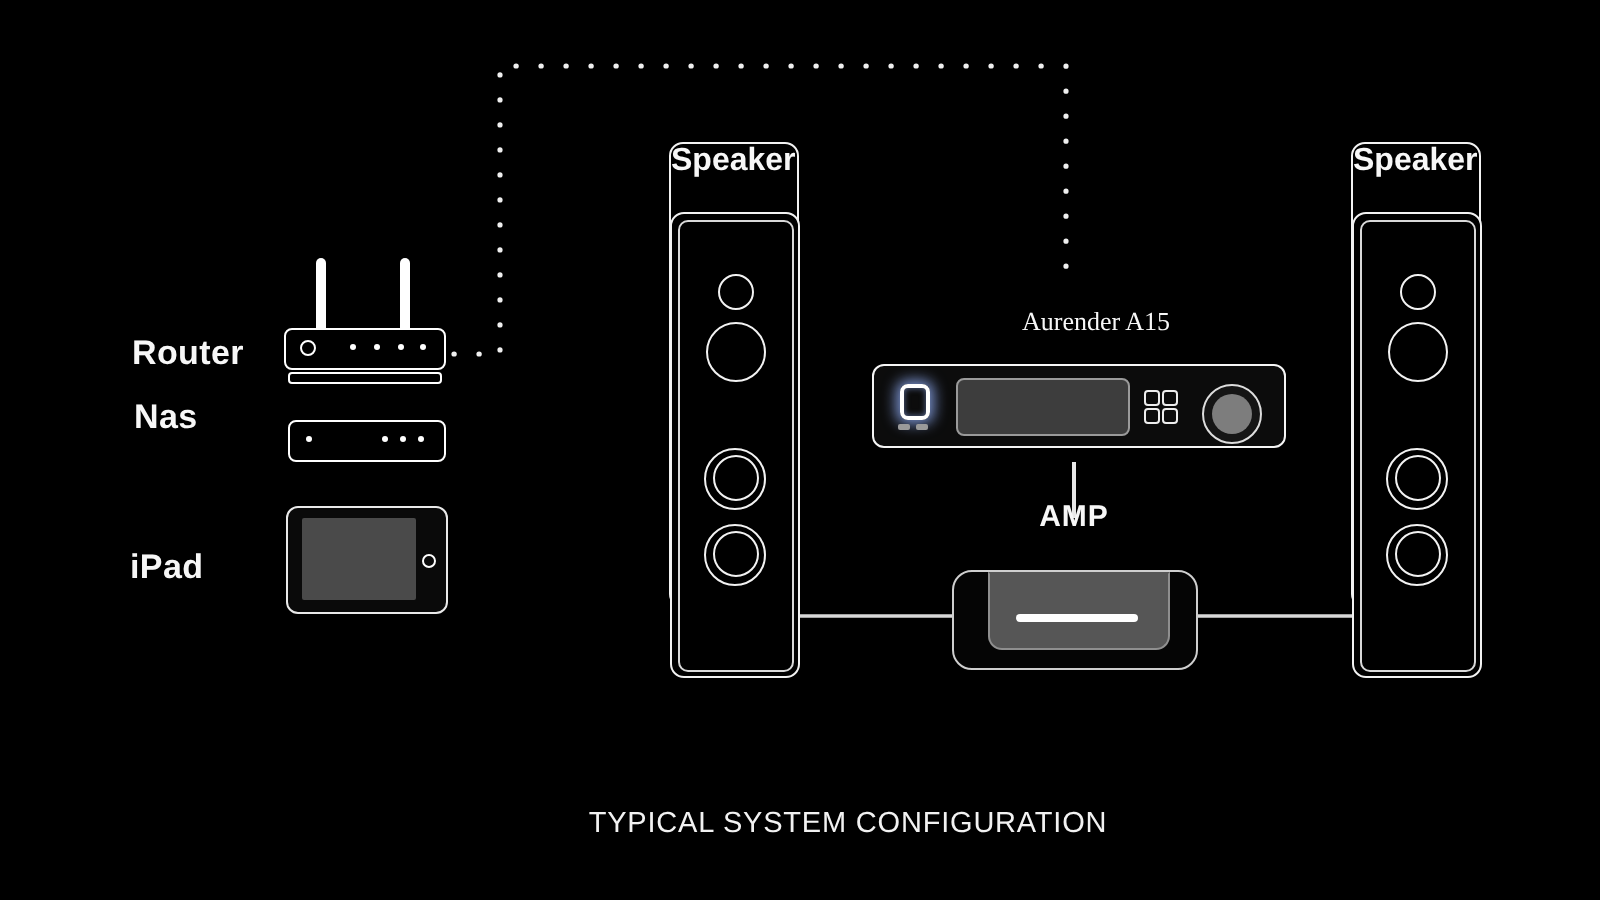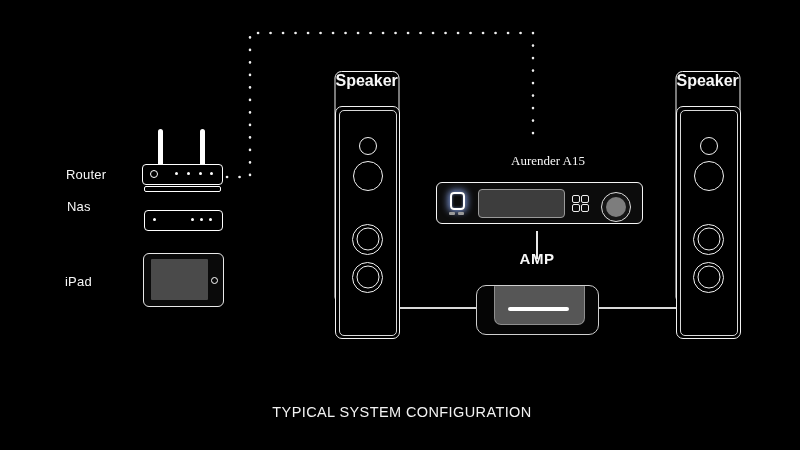--- a/index.html
+++ b/index.html
@@ -2,21 +2,21 @@
 <html><head>
 <meta charset="utf-8">
 <style>
   html,body{margin:0;padding:0;background:#000;}
   .canvas{
     position:relative;width:800px;height:450px;background:#000;overflow:hidden;
     font-family:"Liberation Sans", sans-serif;
   }
   .wires{position:absolute;left:0;top:0;}
   .lbl{position:absolute;color:#f7f7f7;white-space:nowrap;}
-  .lbl.left-col{font-size:13px;font-weight:400;letter-spacing:.2px;}
+  .lbl.left-col{font-size:17px;font-weight:700;letter-spacing:.2px;}
   .lbl.center{transform:translateX(-50%);}
   .lbl.speaker{font-size:16px;font-weight:600;}
   .lbl.aurender{font-size:13px;font-weight:500;font-family:Liberation Serif, serif;}
   .lbl.amp{font-size:15px;font-weight:700;letter-spacing:.5px;}
   .lbl.title{font-size:14.5px;font-weight:500;letter-spacing:.4px;color:#f2f2f2;}
 
   
   .antenna{position:absolute;width:5px;height:40px;background:#fff;border-radius:3px 3px 0 0;}
   .router-body{position:absolute;left:142px;top:164px;width:79px;height:19px;
     border:1.5px solid #fff;border-radius:4px;background:#000;z-index:2;}
@@ -148,15 +148,15 @@
       </div>
   </div>
 
   <div class="lbl amp center" style="left:537px;top:250px">AMP</div>
   <div class="amp-box">
     <div class="amp-panel">
       <div class="amp-slot"></div>
     </div>
   </div>
 
-  <div class="lbl title center" style="left:402px;top:404px">TYPICAL SYSTEM CONFIGURATION</div>
+  <div class="lbl title center" style="left:424px;top:404px">TYPICAL SYSTEM CONFIGURATION</div>
 
 </div>
 
 </body></html>

